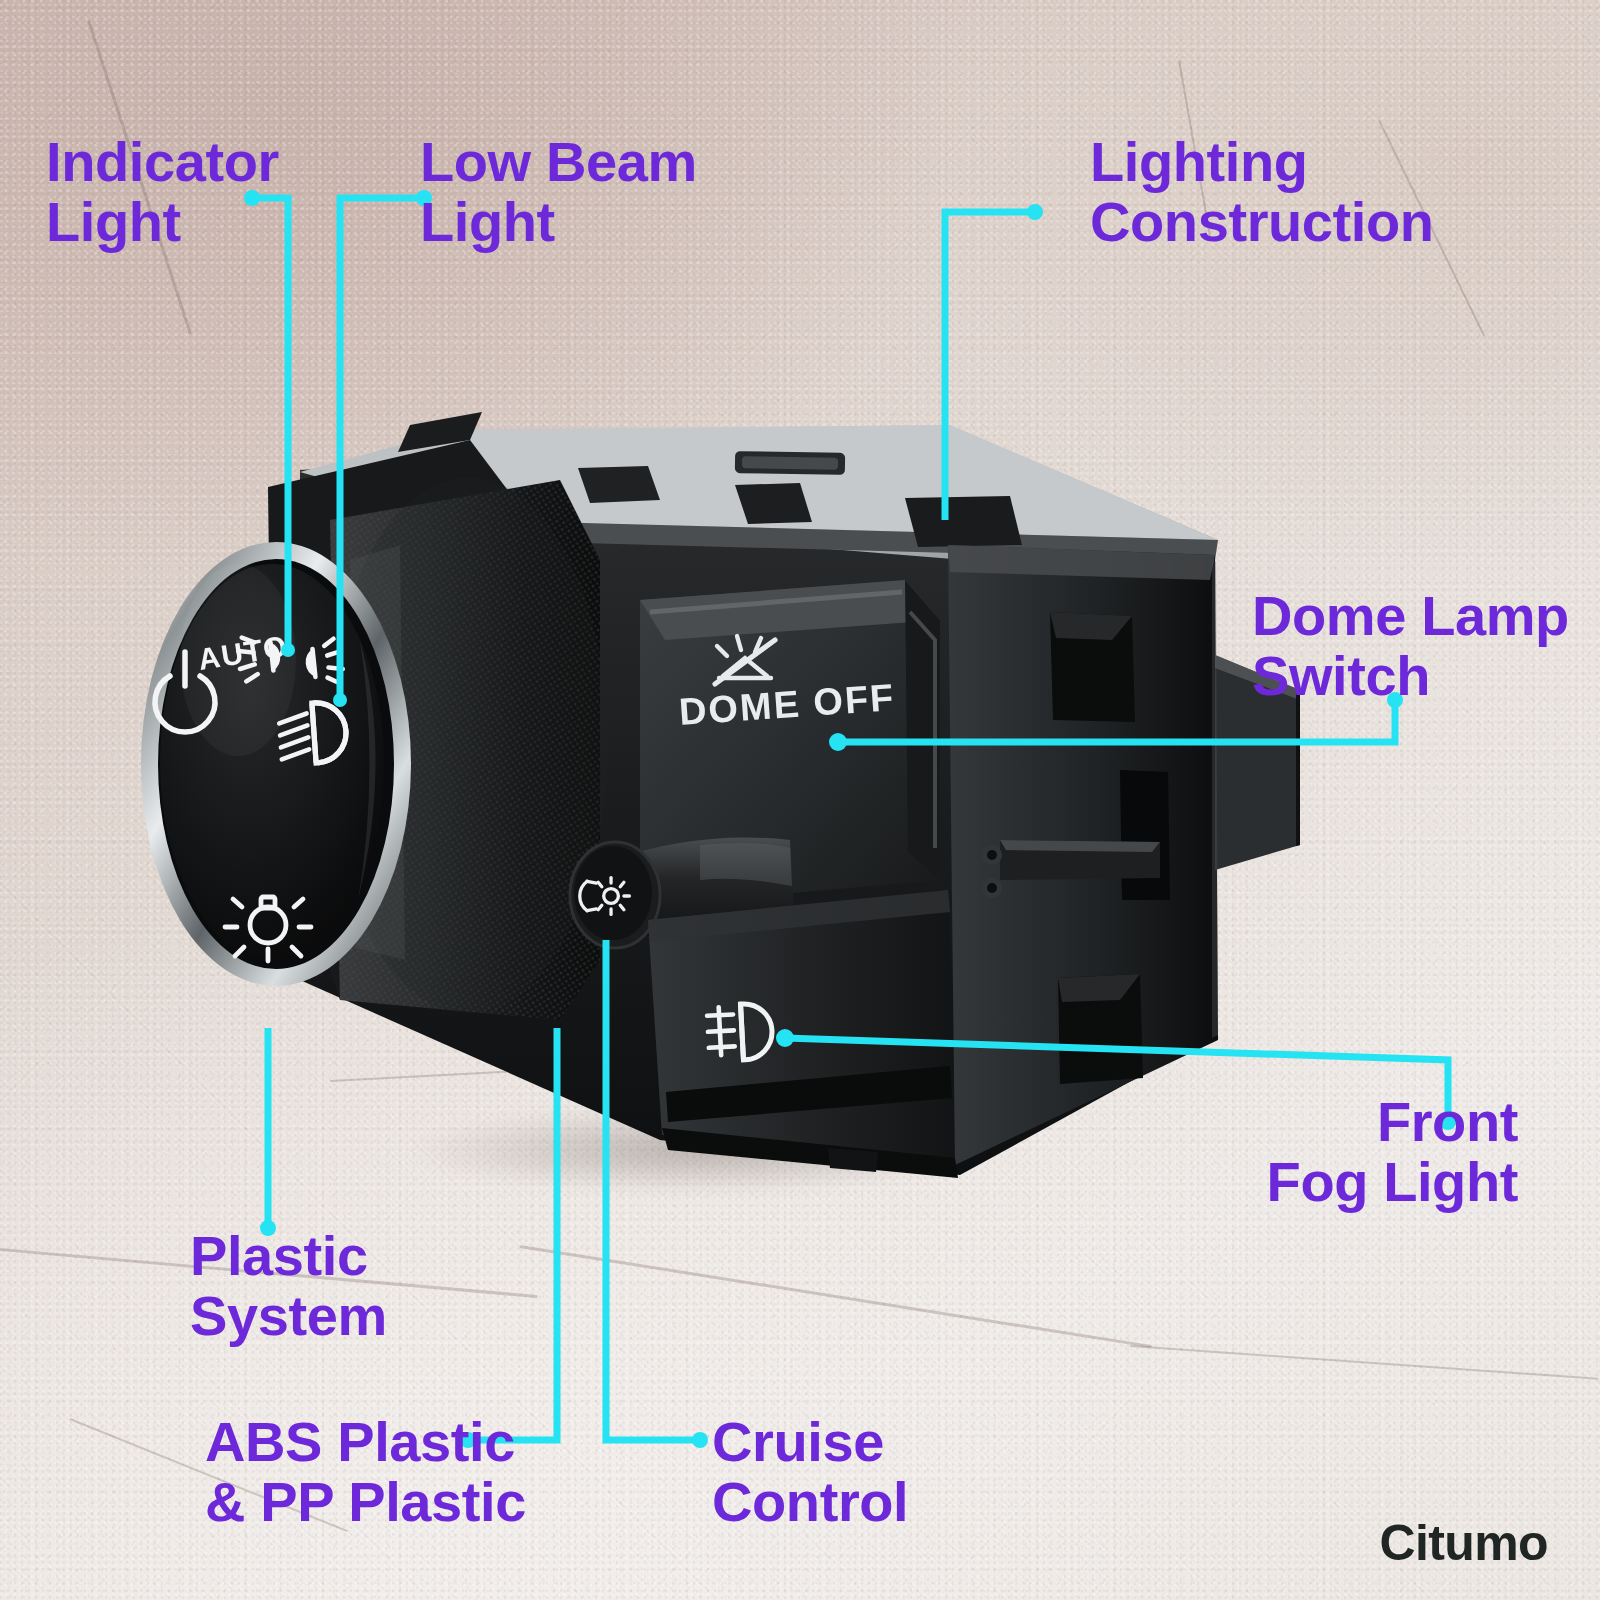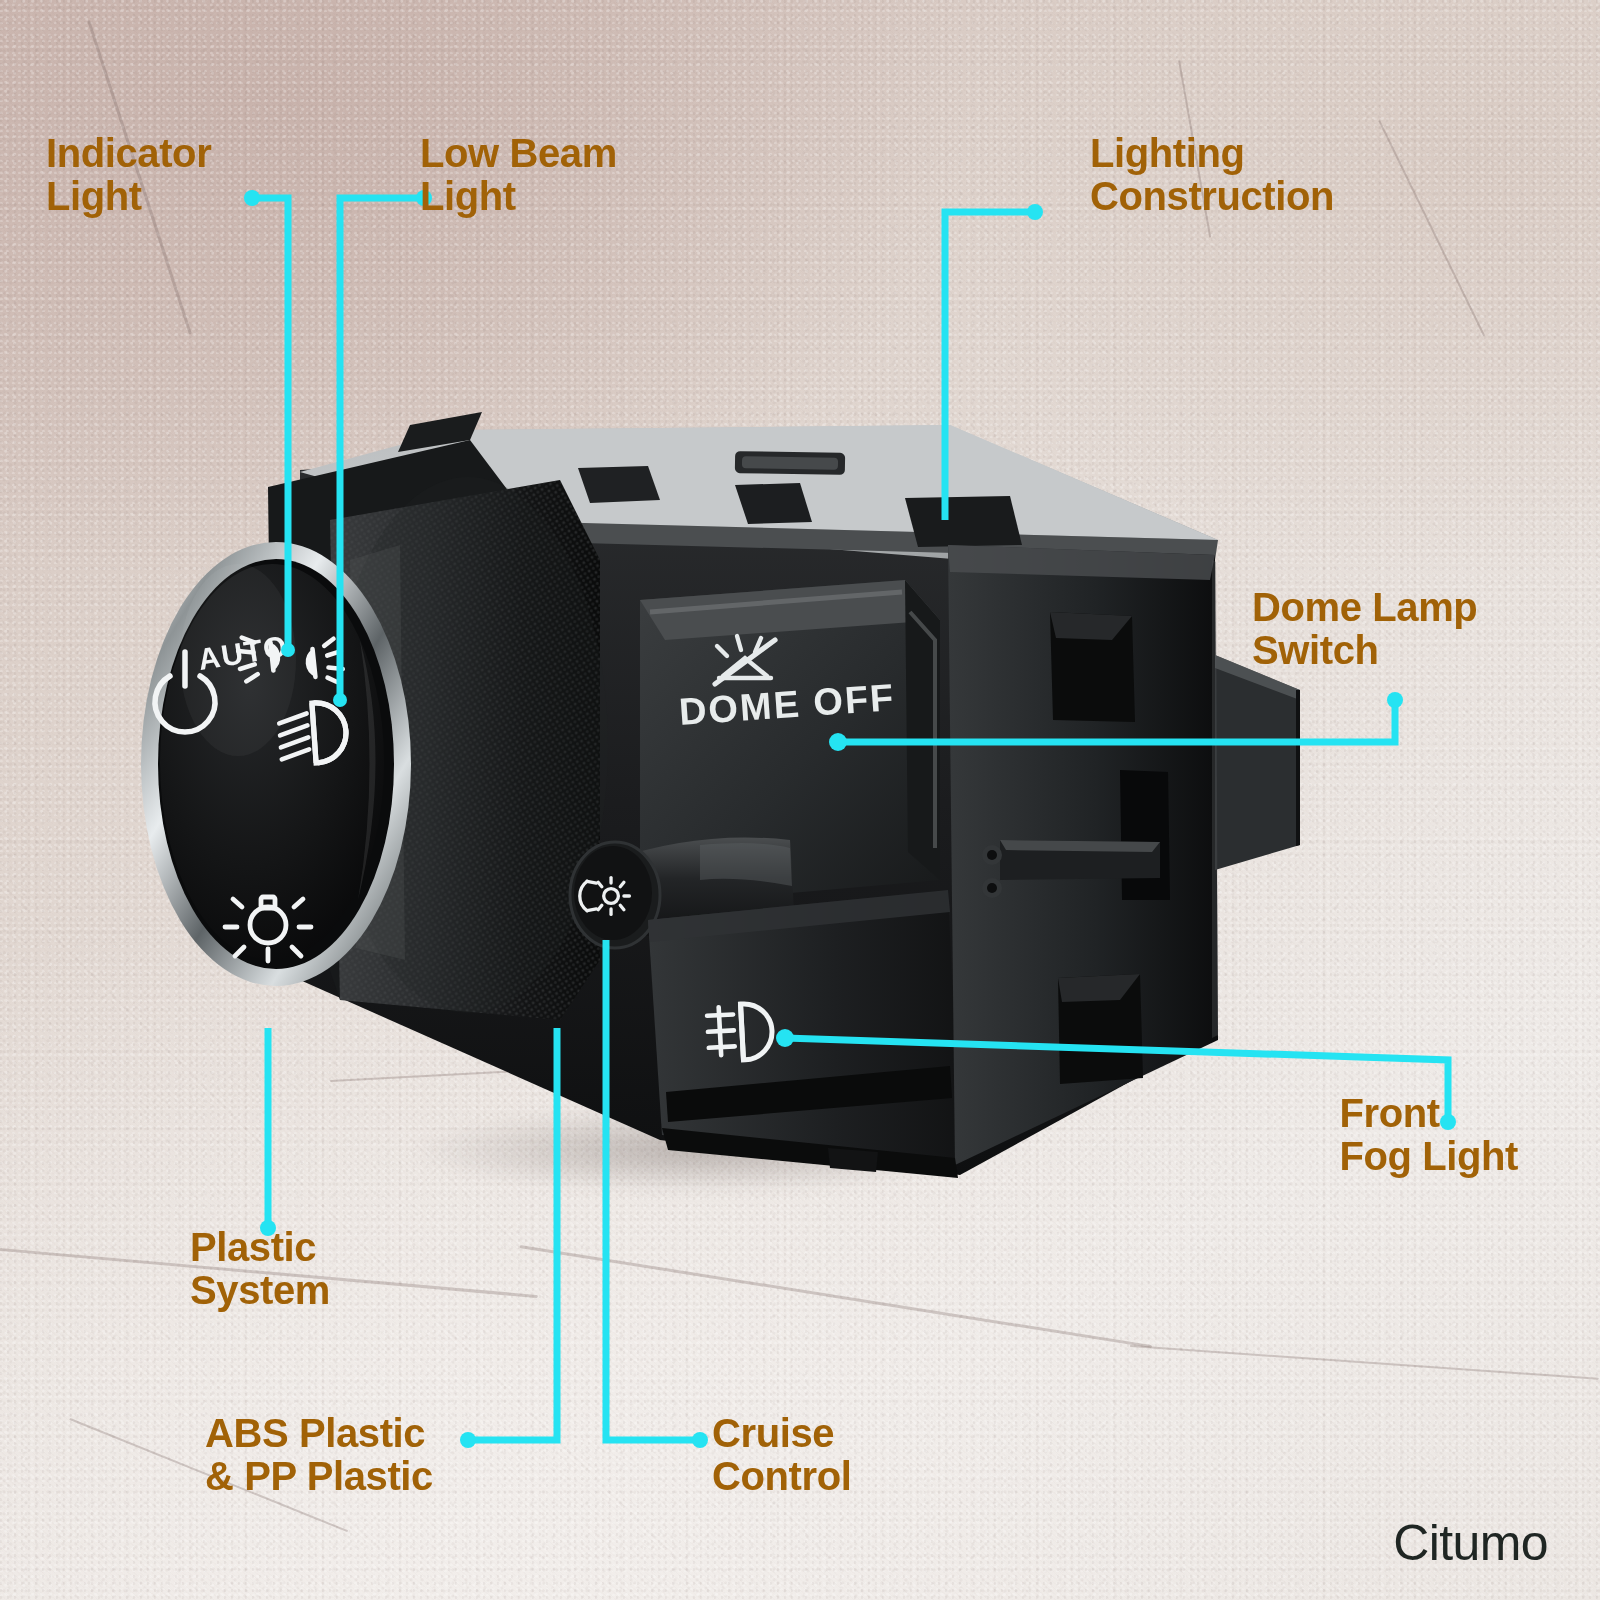--- a/index.html
+++ b/index.html
@@ -36,28 +36,28 @@
       repeating-linear-gradient(41deg, rgba(150,130,124,.07) 0 1px, transparent 1px 4px),
       repeating-linear-gradient(-37deg, rgba(255,255,255,.09) 0 1px, transparent 1px 5px);
   }
   .crack{position:absolute;background:rgba(123,104,98,.30);transform-origin:0 0;border-radius:2px;}
 
   
   .calloutsvg{position:absolute;inset:0;width:1600px;height:1600px;}
 
   
   .lbl{
-    position:absolute;color:#a16207;font-weight:800;
-    font-size:40px;line-height:1.07;letter-spacing:-.4px;
+    position:absolute;color:#6d28d9;font-weight:800;
+    font-size:56px;line-height:1.07;letter-spacing:-.4px;
     white-space:pre;
   }
-  .lbl.r{}
+  .lbl.r{text-align:right;}
   .brand{
     position:absolute;right:52px;bottom:28px;color:#1f2623;
-    font-weight:400;font-size:50px;letter-spacing:-.6px;
+    font-weight:700;font-size:50px;letter-spacing:-.6px;
   }
 
   
   #product{position:absolute;left:0;top:0;width:1600px;height:1600px;}
   .prod-shadow{
     position:absolute;left:300px;top:1090px;width:790px;height:120px;
     background:radial-gradient(ellipse 50% 50% at 50% 50%, rgba(70,58,54,.30) 0%, rgba(70,58,54,0) 72%);
     filter:blur(7px);
   }
 </style>

